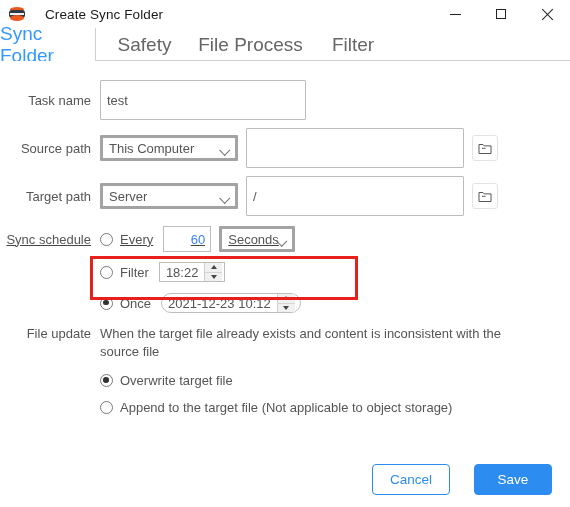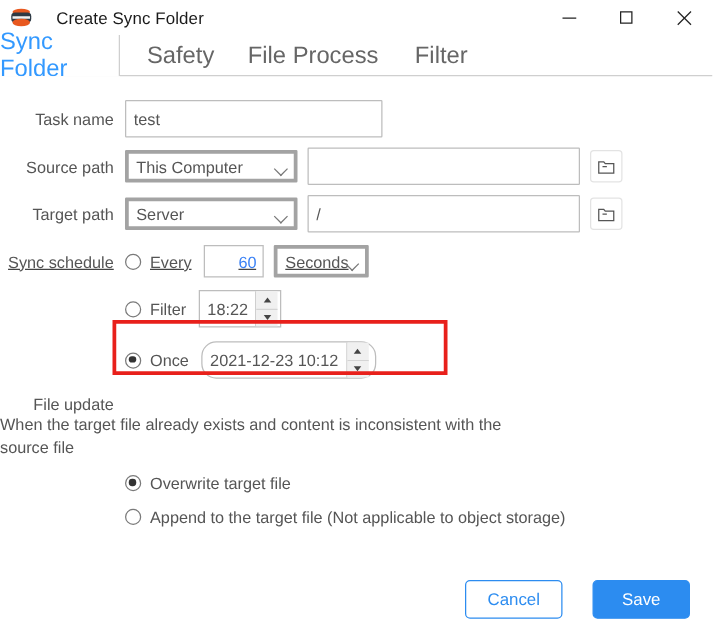--- a/index.html
+++ b/index.html
@@ -168,21 +168,21 @@
     text-align: right;
     padding-right: 9px;
     box-sizing: border-box;
     font-size: 13px;
     color: #555555;
     flex: none;
   }
   .lbl.top { align-self: flex-start; padding-top: 1px; }
 
   .txt {
-    height: 30px;
+    height: 40px;
     border: 1px solid #bdbdbd;
     background: #ffffff;
     box-sizing: border-box;
     padding: 0 6px;
     font-family: "Liberation Sans", sans-serif;
     font-size: 13px;
     color: #555555;
     outline: none;
     border-radius: 1px;
   }
@@ -274,21 +274,21 @@
     font-family: "Liberation Sans", sans-serif;
     font-size: 13px;
     color: #3b82f6;
     outline: none;
     background: #fff;
     text-align: right;
   }
 
   .spin-group {
     display: flex;
-    height: 30px;
+    height: 20px;
     border: 1px solid #bdbdbd;
     box-sizing: border-box;
     background: #fff;
   }
   .spin-group .spin-val {
     display: flex;
     align-items: center;
     padding: 0 6px;
     font-size: 13px;
     color: #555555;
@@ -496,21 +496,21 @@
         <div class="spin-btn">
             <span class="arr-up"></span>
           </div>
         <div class="spin-btn">
             <span class="arr-dn"></span>
           </div>
       </div>
     </div>
   </div>
 
-  <div class="row" style="align-items:flex-start;margin-bottom:12px;flex-direction:column;">
+  <div class="row" style="align-items:flex-start;margin-bottom:12px;">
     <div class="lbl top">File update</div>
     <div class="desc">When the target file already exists and content is inconsistent with the source file</div>
   </div>
 
   <div class="row" style="margin-bottom:12px;">
     <div class="lbl"></div>
     <div class="radio-wrap">
       <span class="radio checked"></span>
       <span class="radio-label">Overwrite target file</span>
     </div>

